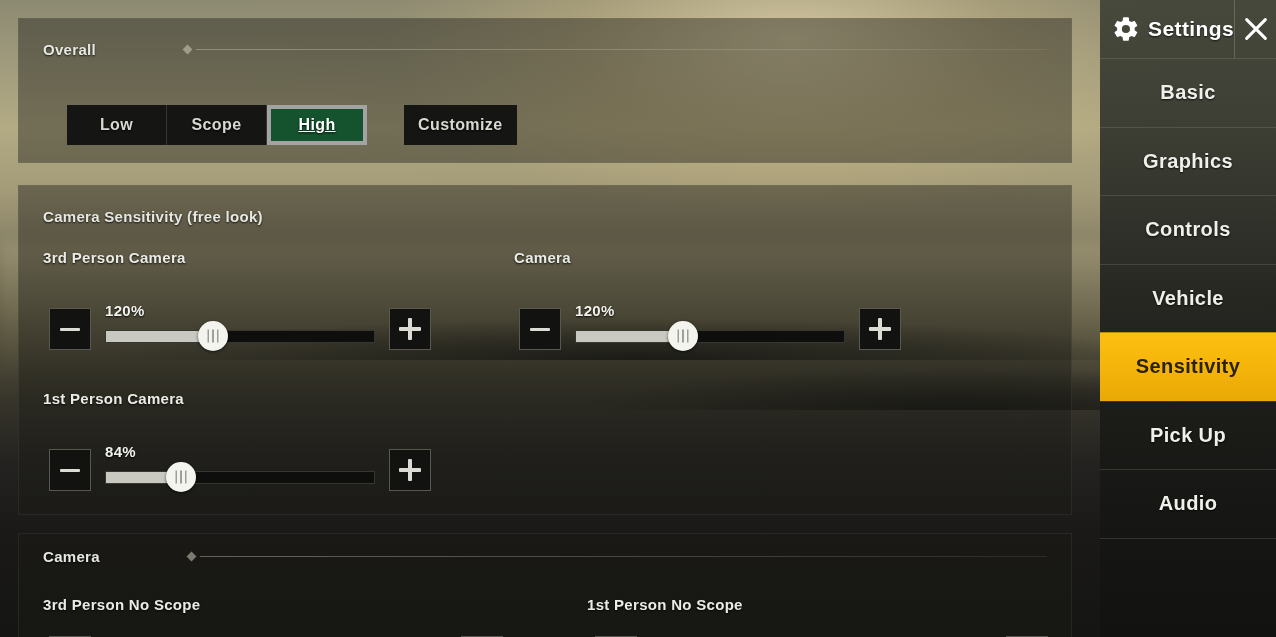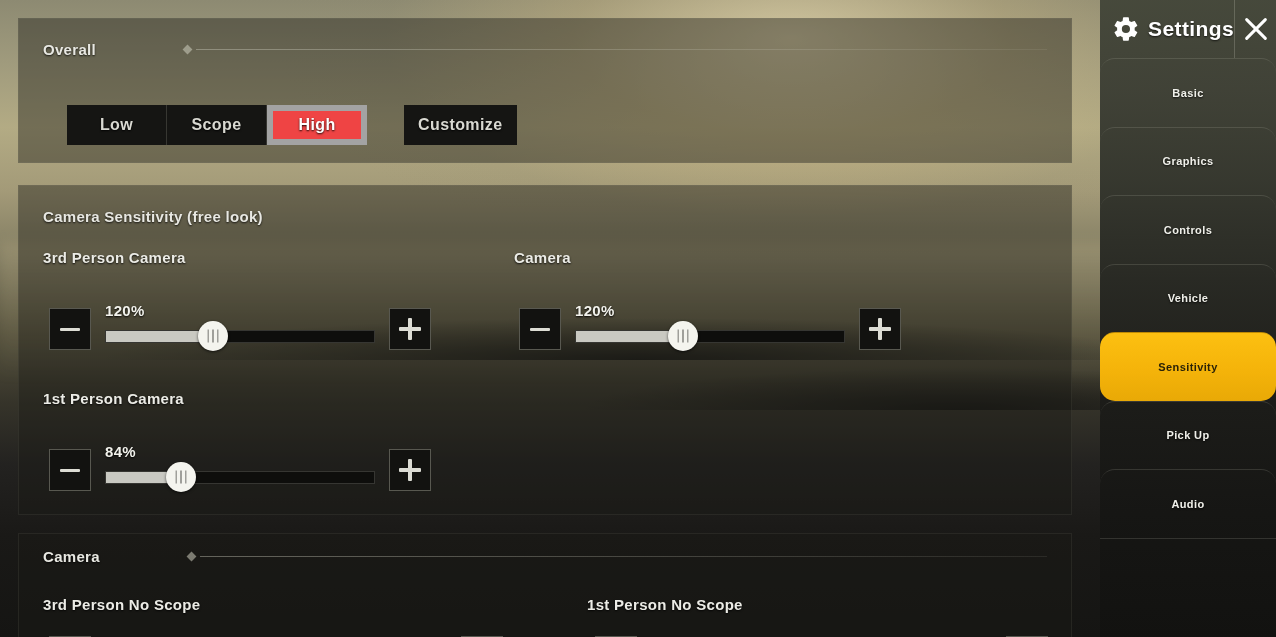--- a/index.html
+++ b/index.html
@@ -115,25 +115,26 @@
     color: #d9d9d2;
     font-size: 16px;
     font-weight: 700;
     letter-spacing: 0.4px;
     box-sizing: border-box;
     text-shadow: 0 1px 2px rgba(0,0,0,0.9);
     cursor: pointer;
   }
   .seg-btn:last-child { border-right: none; margin-left: 37px; }
   .seg-btn.selected {
-    background: #ef4444;
-    border: 6px solid #a3a3a3;
+    background: #14532d;
+    border: 4px solid #a3a3a3;
     color: #ffffff;
     position: relative;
     z-index: 2;
+    text-decoration: underline;
   }
 
   
   .grp-label {
     position: absolute;
     color: #ecece6;
     font-size: 15px;
     font-weight: 700;
     letter-spacing: 0.3px;
     white-space: nowrap;
@@ -286,27 +287,26 @@
   }
   .close-icon { width: 28px; height: 28px; }
 
   .sb-item {
     height: 68.5px;
     display: flex;
     align-items: center;
     justify-content: center;
     border-top: 1px solid rgba(175,175,160,0.20);
     color: #f0f0ea;
-    font-size: 11px;
+    font-size: 20px;
     font-weight: 700;
     letter-spacing: 0.4px;
     text-shadow: 0 1px 2px rgba(0,0,0,0.75);
     box-sizing: border-box;
     cursor: pointer;
-    border-radius: 15px;
   }
   .sb-item.active {
     background: linear-gradient(to bottom, #fcc011 0%, #f5b40a 52%, #e9a906 100%);
     color: #2a2207;
     border-top-color: rgba(0,0,0,0.18);
     text-shadow: none;
     text-align: center;
   }
   .sb-tail {
     border-top: 1px solid rgba(175,175,160,0.20);

